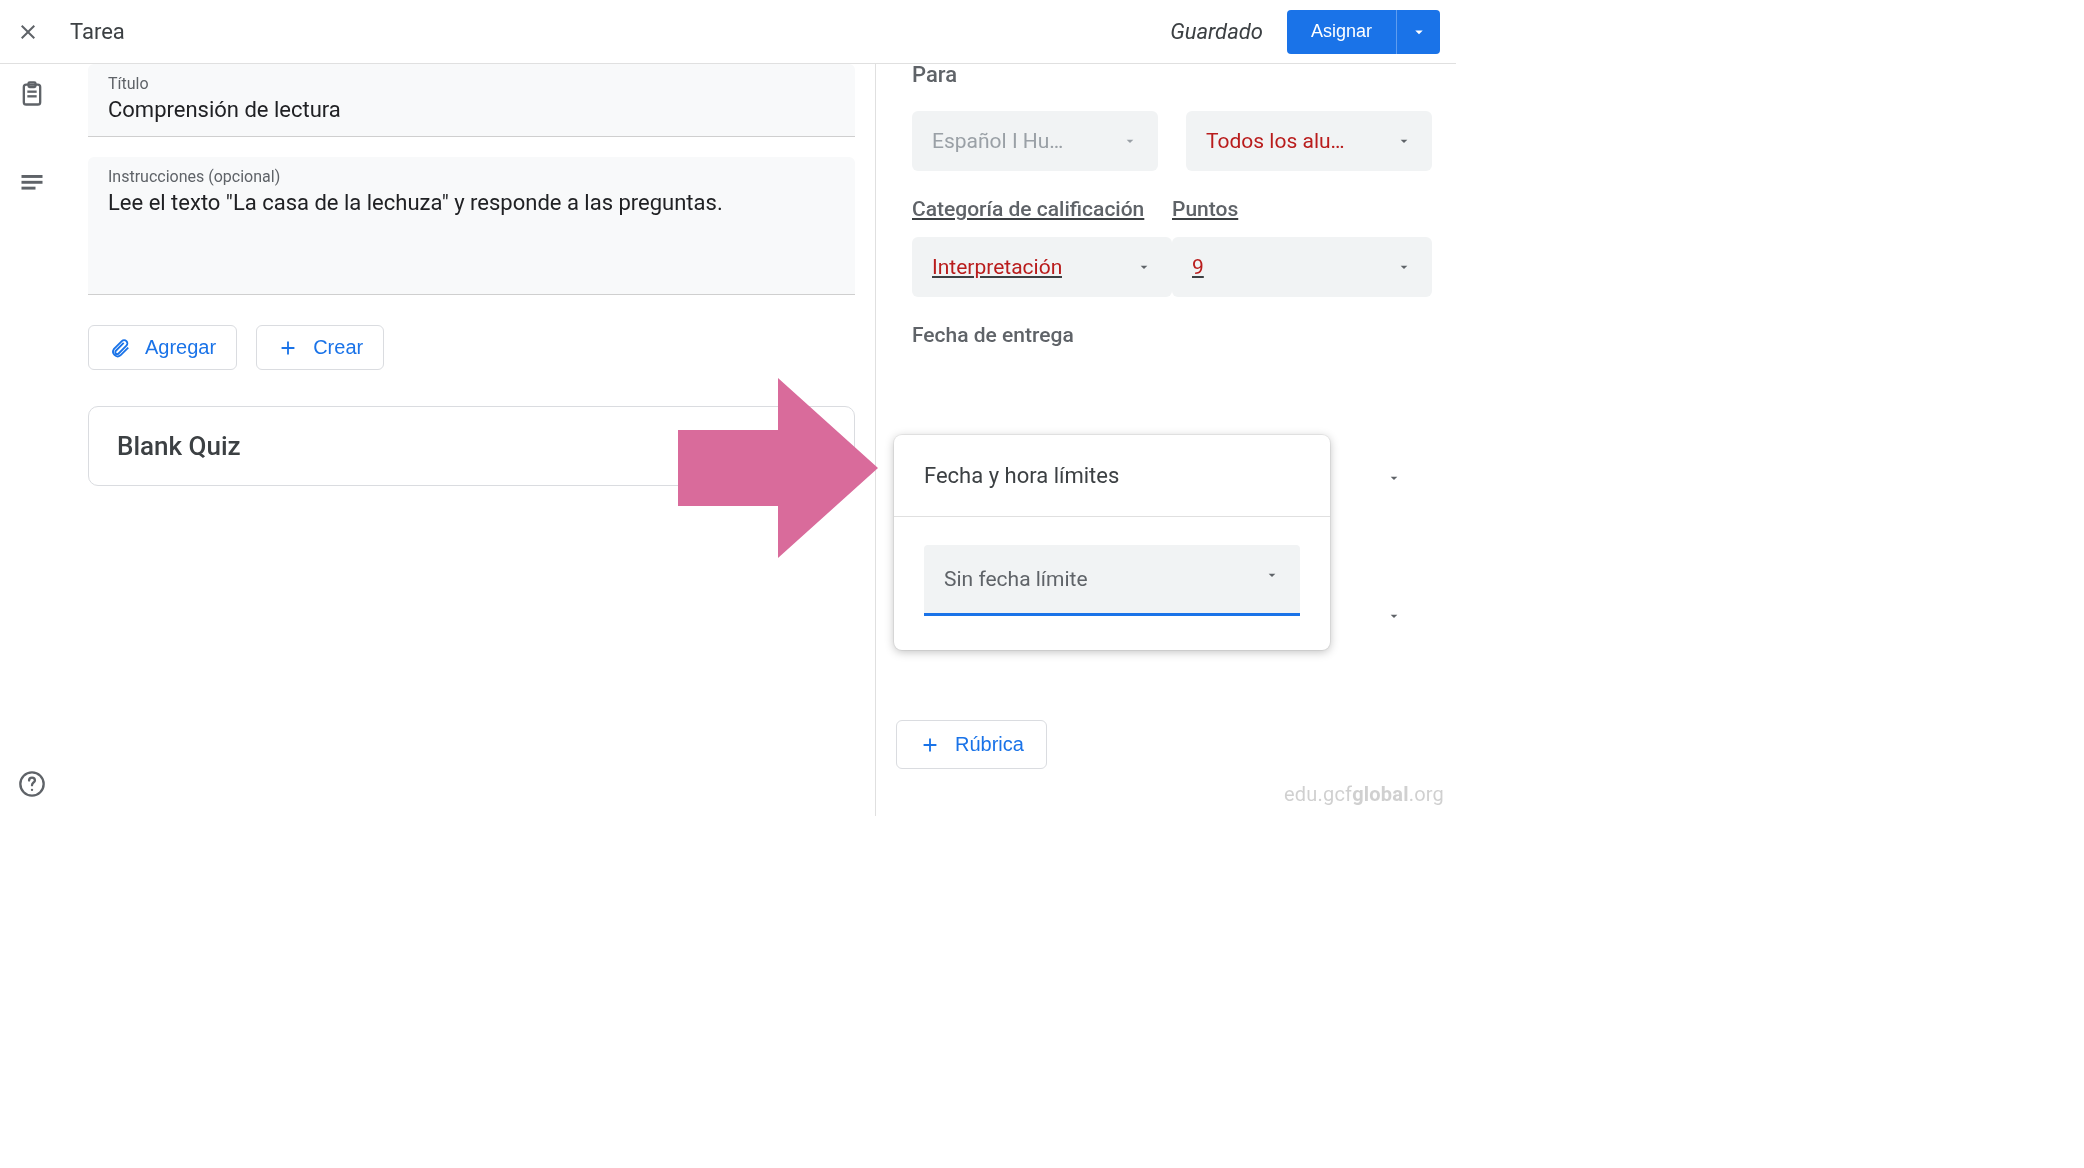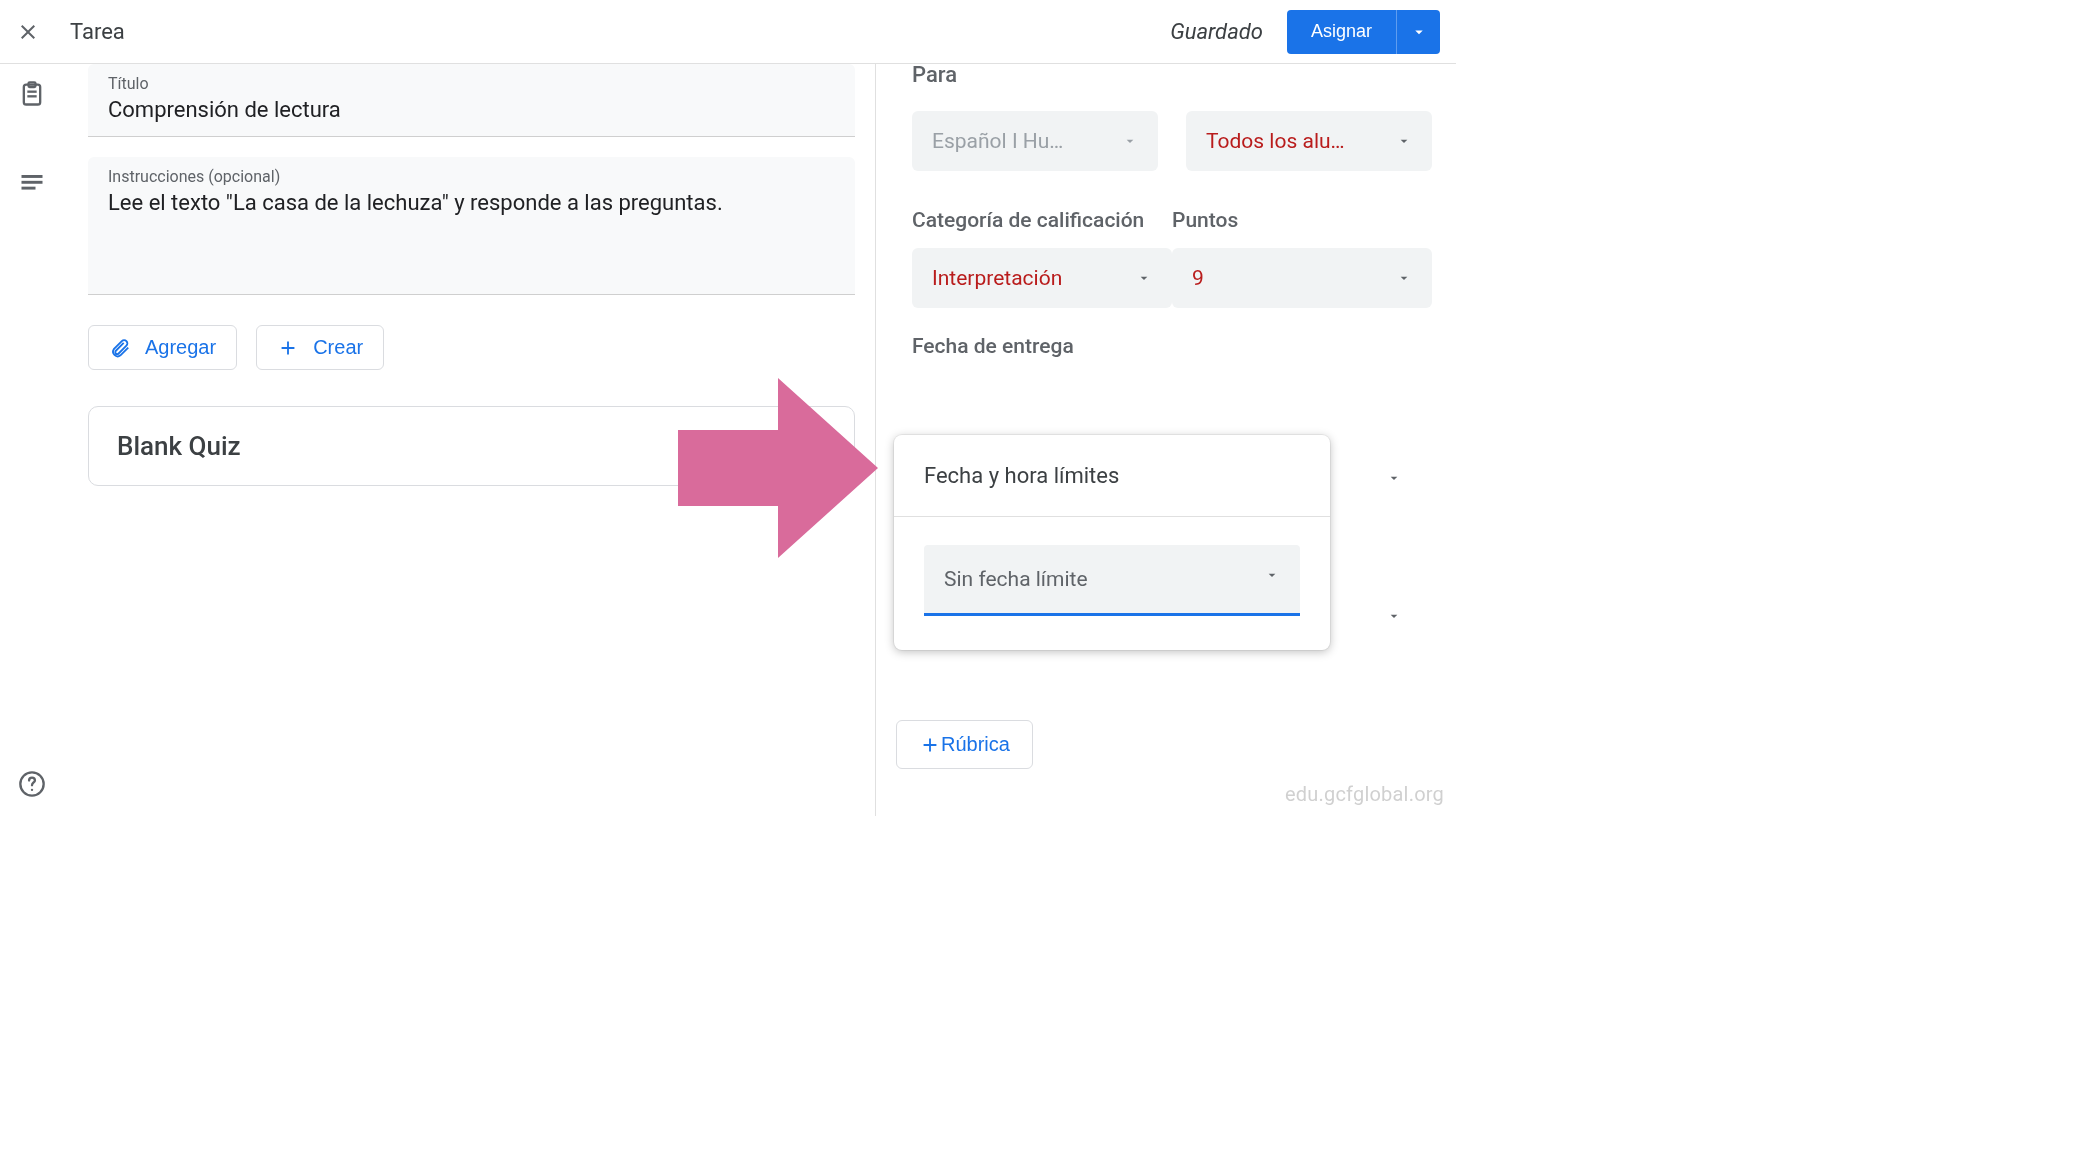--- a/index.html
+++ b/index.html
@@ -180,21 +180,22 @@
       text-overflow: ellipsis;
     }
     .dd-caret {
       width: 16px;
       height: 16px;
       flex-shrink: 0;
       margin-left: 10px;
     }
     .row2 {
       display: flex;
-      margin-top: 11px;
+      margin-top: 0;
+      text-decoration: underline;
     }
     .col-half { flex: 1; }
     .section-label {
       font-size: 21px;
       font-weight: 500;
       color: #5f6368;
       margin-top: 26px;
       margin-bottom: 16px;
     }
     .row-top {
@@ -238,20 +239,21 @@
       color: #5f6368;
     }
     .ghost-dd1 { top: 470px; }
     .ghost-dd2 { top: 608px; }
     .rubric-btn {
       position: absolute;
       left: 896px;
       top: 720px;
       display: flex;
       align-items: center;
+      gap: 14px;
       border: 1px solid #dadce0;
       background: #fff;
       border-radius: 6px;
       padding: 12px 22px;
       font-size: 20px;
       color: #1a73e8;
       cursor: pointer;
       font-weight: 500;
     }
     .help-icon {
@@ -264,21 +266,21 @@
       cursor: pointer;
     }
     .watermark {
       position: absolute;
       right: 12px;
       bottom: 10px;
       font-size: 20px;
       color: rgba(120,120,120,0.35);
       letter-spacing: 0.2px;
     }
-    .watermark .g { font-weight: 400; }
+    .watermark .g { font-weight: 700; }
     .arrow-overlay {
       position: absolute;
       left: 678px;
       top: 378px;
       width: 200px;
       height: 180px;
       z-index: 20;
       pointer-events: none;
     }
     svg { display: block; }

